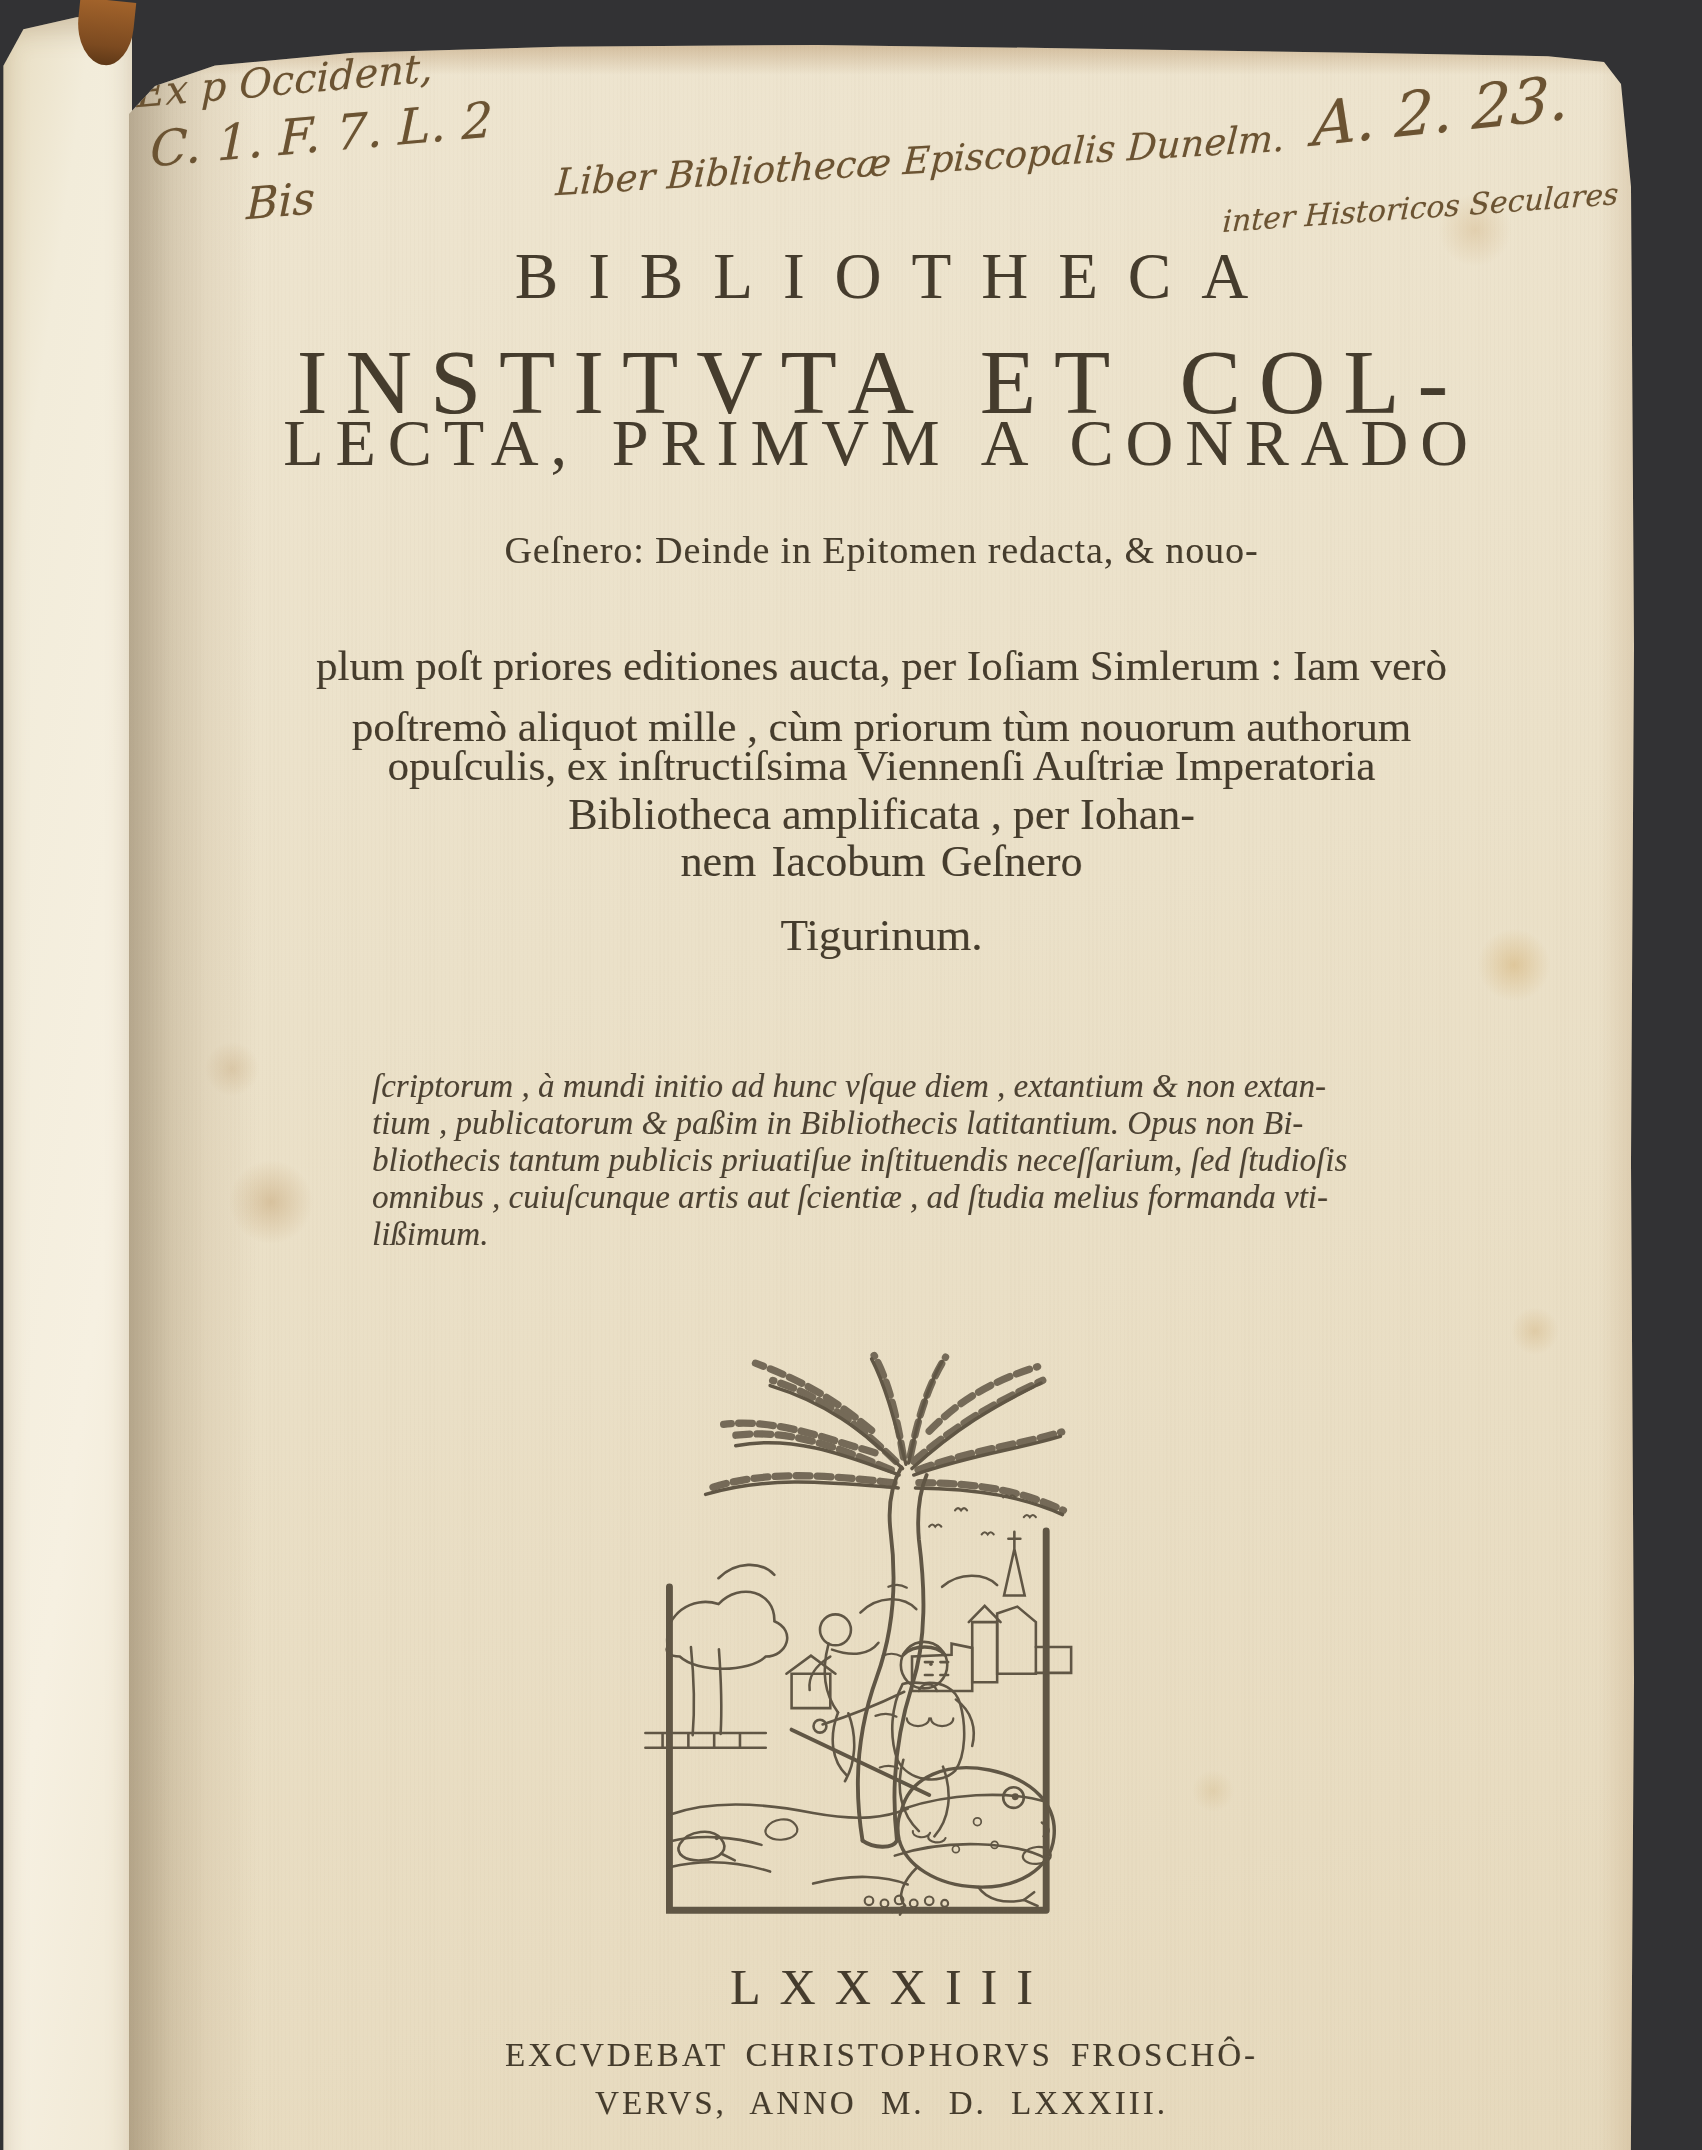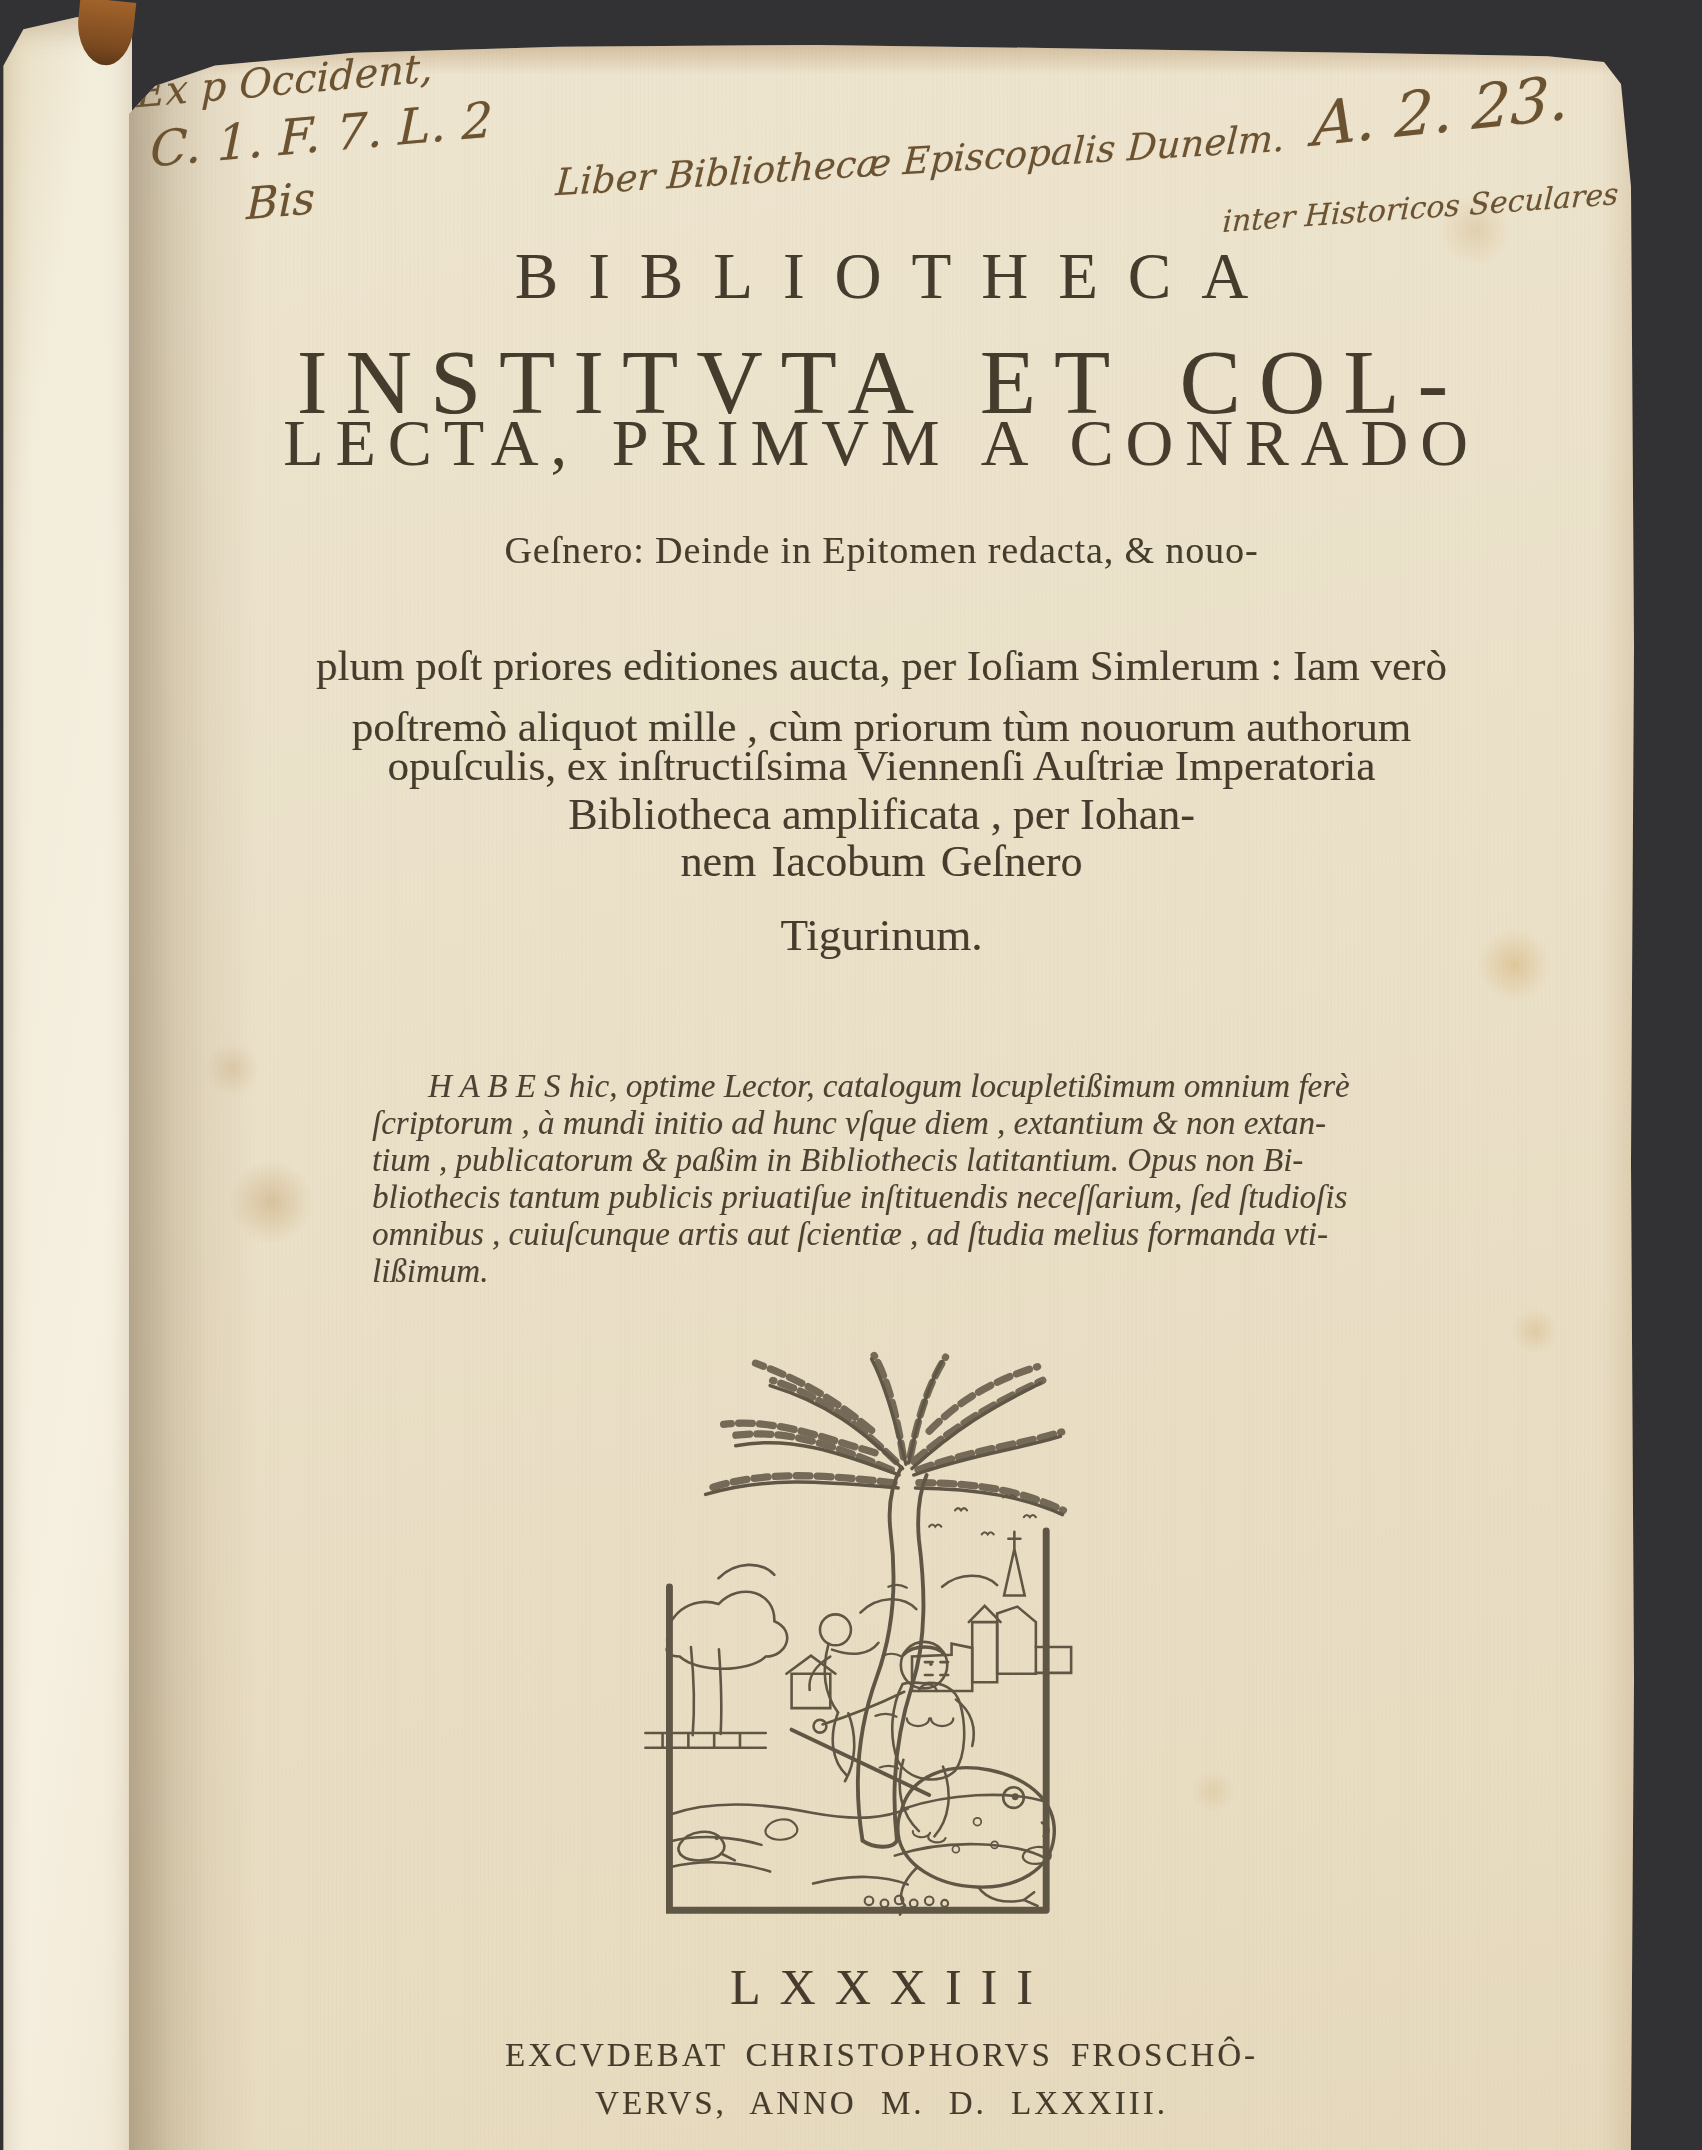--- a/index.html
+++ b/index.html
@@ -122,21 +122,20 @@
     <div class="pl t-sub2">LECTA, PRIMVM A CONRADO</div>
     <div class="pl t-sub3">Geſnero: Deinde in Epitomen redacta, &amp; nouo-</div>
     <div class="pl t-sub5">plum poſt priores editiones aucta, per Ioſiam Simlerum :  Iam verò</div>
     <div class="pl t-sub6">poſtremò aliquot mille , cùm priorum tùm nouorum authorum</div>
     <div class="pl t-sub7">opuſculis, ex inſtructiſsima Viennenſi Auſtriæ Imperatoria</div>
     <div class="pl t-sub8">Bibliotheca amplificata , per Iohan-</div>
     <div class="pl t-sub9">nem Iacobum Geſnero</div>
     <div class="pl t-sub10">Tigurinum.</div>
 
     <div class="argument">
-      <div class="arg-line first">H A B E S hic, optime Lector, catalogum locupletißimum omnium ferè</div>
       <div class="arg-line">ſcriptorum , à mundi initio ad hunc vſque diem , extantium &amp; non extan-</div>
       <div class="arg-line">tium , publicatorum &amp; paßim in Bibliothecis latitantium.  Opus non Bi-</div>
       <div class="arg-line">bliothecis tantum publicis priuatiſue inſtituendis neceſſarium, ſed ſtudioſis</div>
       <div class="arg-line">omnibus , cuiuſcunque artis aut ſcientiæ , ad ſtudia melius formanda vti-</div>
       <div class="arg-line">lißimum.</div>
     </div>
 
     <svg class="woodcut" role="img" width="482" height="572" viewBox="0 0 1120 1330" fill="none" stroke="#4e4434" stroke-width="6" stroke-linecap="round" opacity="0.88" aria-label="Froschauer printer's device: putto riding a frog beneath a windswept willow tree, small frogs below, town with church spire in the background">
 
       <path stroke-width="16" d="M96 560 L96 1312 L972 1312 M972 1312 L972 430"></path>

